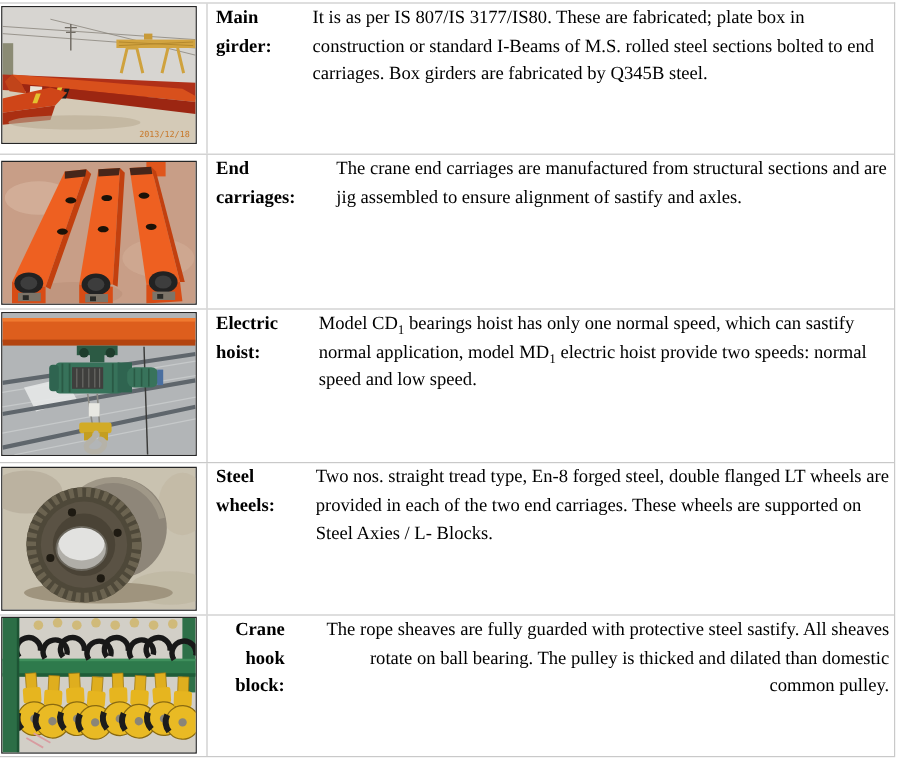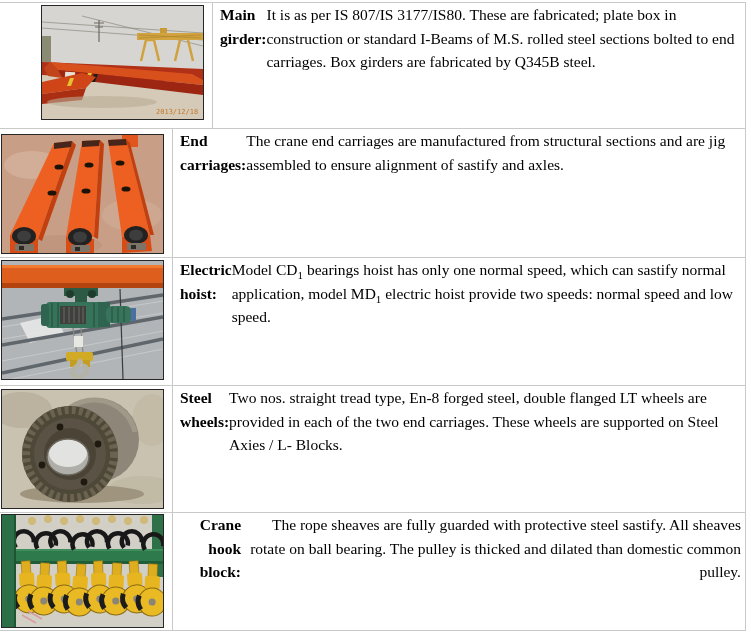--- a/index.html
+++ b/index.html
@@ -11,29 +11,29 @@
     position:absolute; left:0; top:2px; width:745px;
     border-top:1px solid #c9c9c9; border-right:1px solid #c9c9c9;
   }
   .row { display:flex; border-bottom:1px solid #c9c9c9; }
   .row-1 { height:125px; } .row-2 { height:128px; } .row-3 { height:127px; }
   .row-4 { height:126px; } .row-5 { height:117px;text-align:right; }
   .photo-cell {
     width:173px; flex:none; box-sizing:border-box;
     border-right:1px solid #c9c9c9; padding-left:1px;
   }
-  .p-1 { padding-top:2px;margin-left:40px; } .p-2 { padding-top:5px; } .p-3 { padding-top:2px; }
+  .p-1 { padding-top:2px; } .p-2 { padding-top:5px; } .p-3 { padding-top:2px; }
   .p-4 { padding-top:3px; } .p-5 { padding-top:1px; }
   .photo { display:block; border:1px solid #262626; background:#ccc; }
   .text-cell {
     flex:1; display:flex; justify-content:center;
     padding:0 4px 0 7px; font-size:15.5px; line-height:23.5px;
   }
   .h { font-weight:bold; }
-  .b { max-width:566px; }
+  .b { max-width:566px;margin-left:34px; }
   sub { font-size:11px; line-height:0; }
 </style>
 </head>
 <body>
 
 <div class="canvas">
   <div class="doc">
 
     <div class="row row-1">
       <div class="photo-cell p-1">

